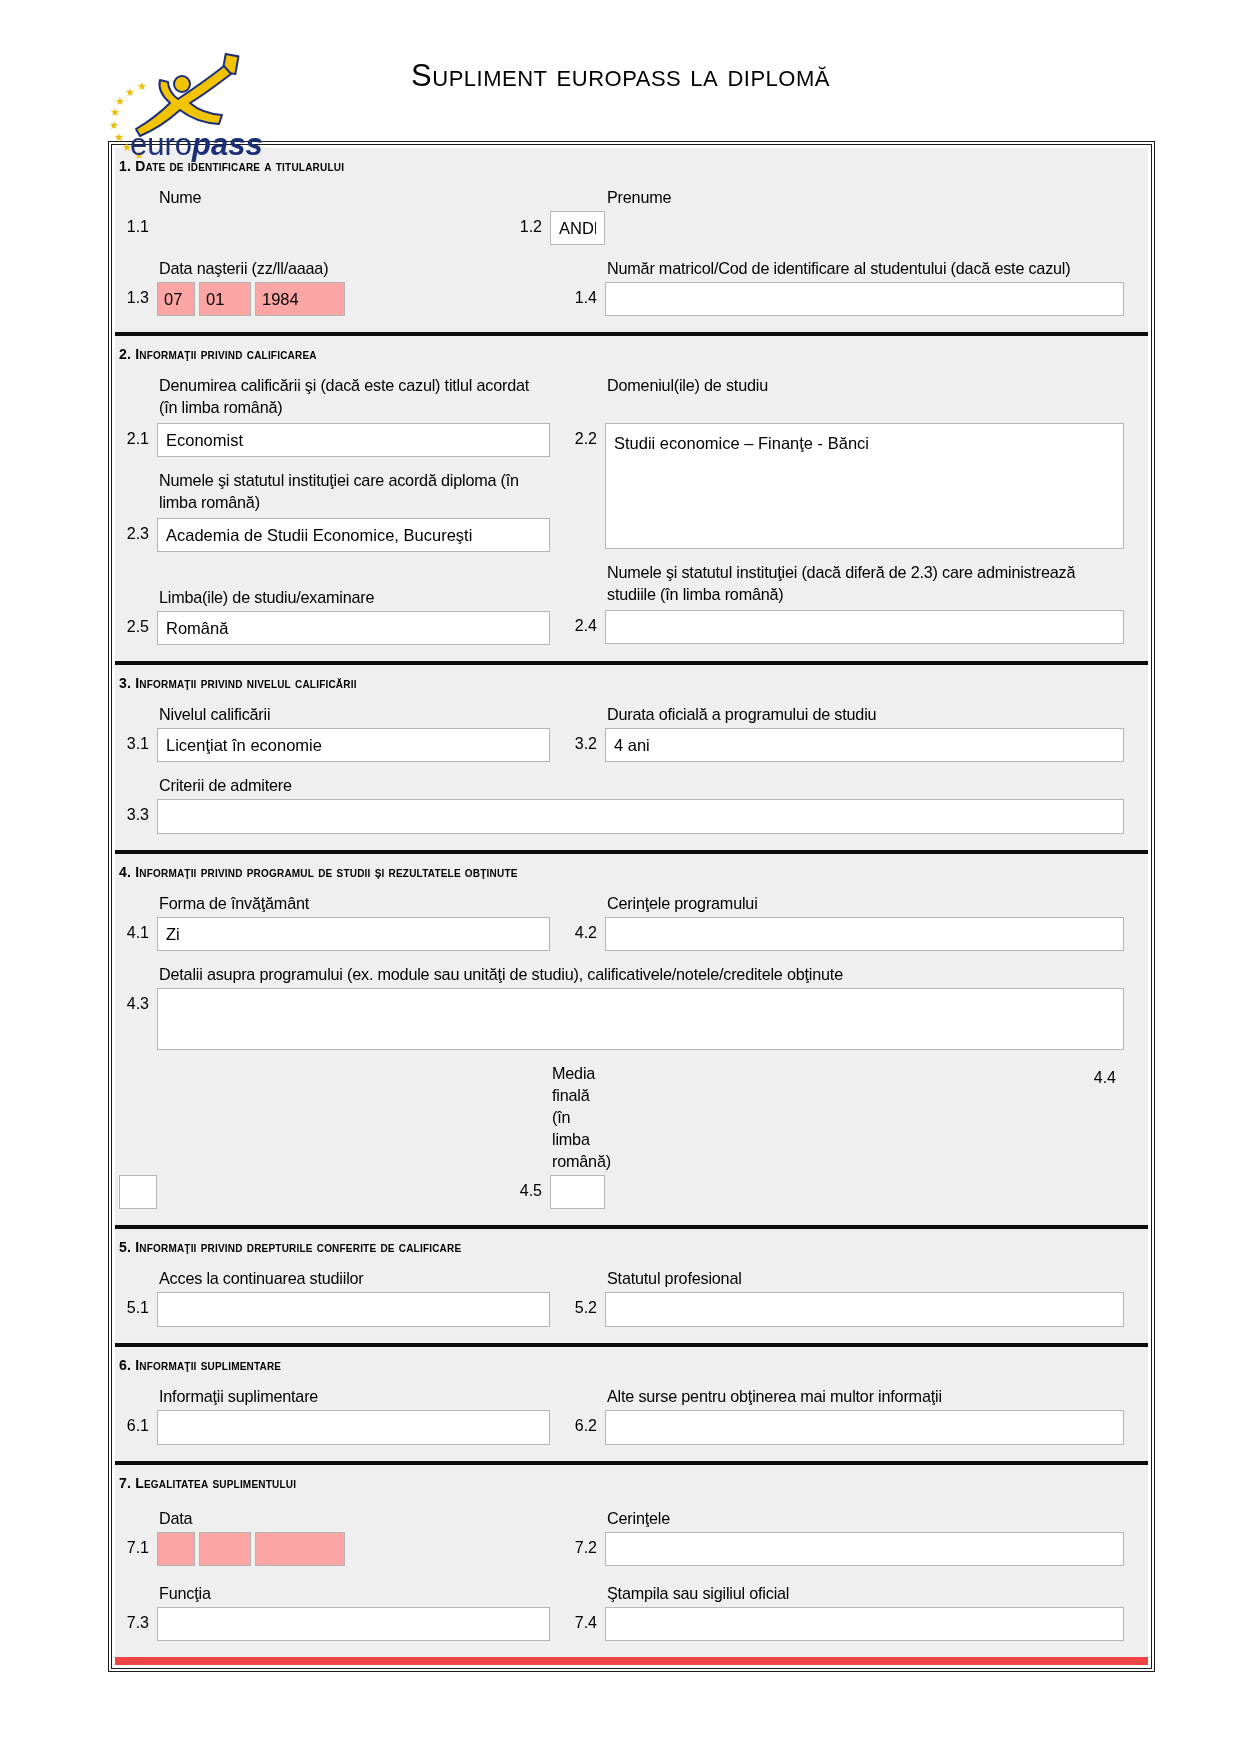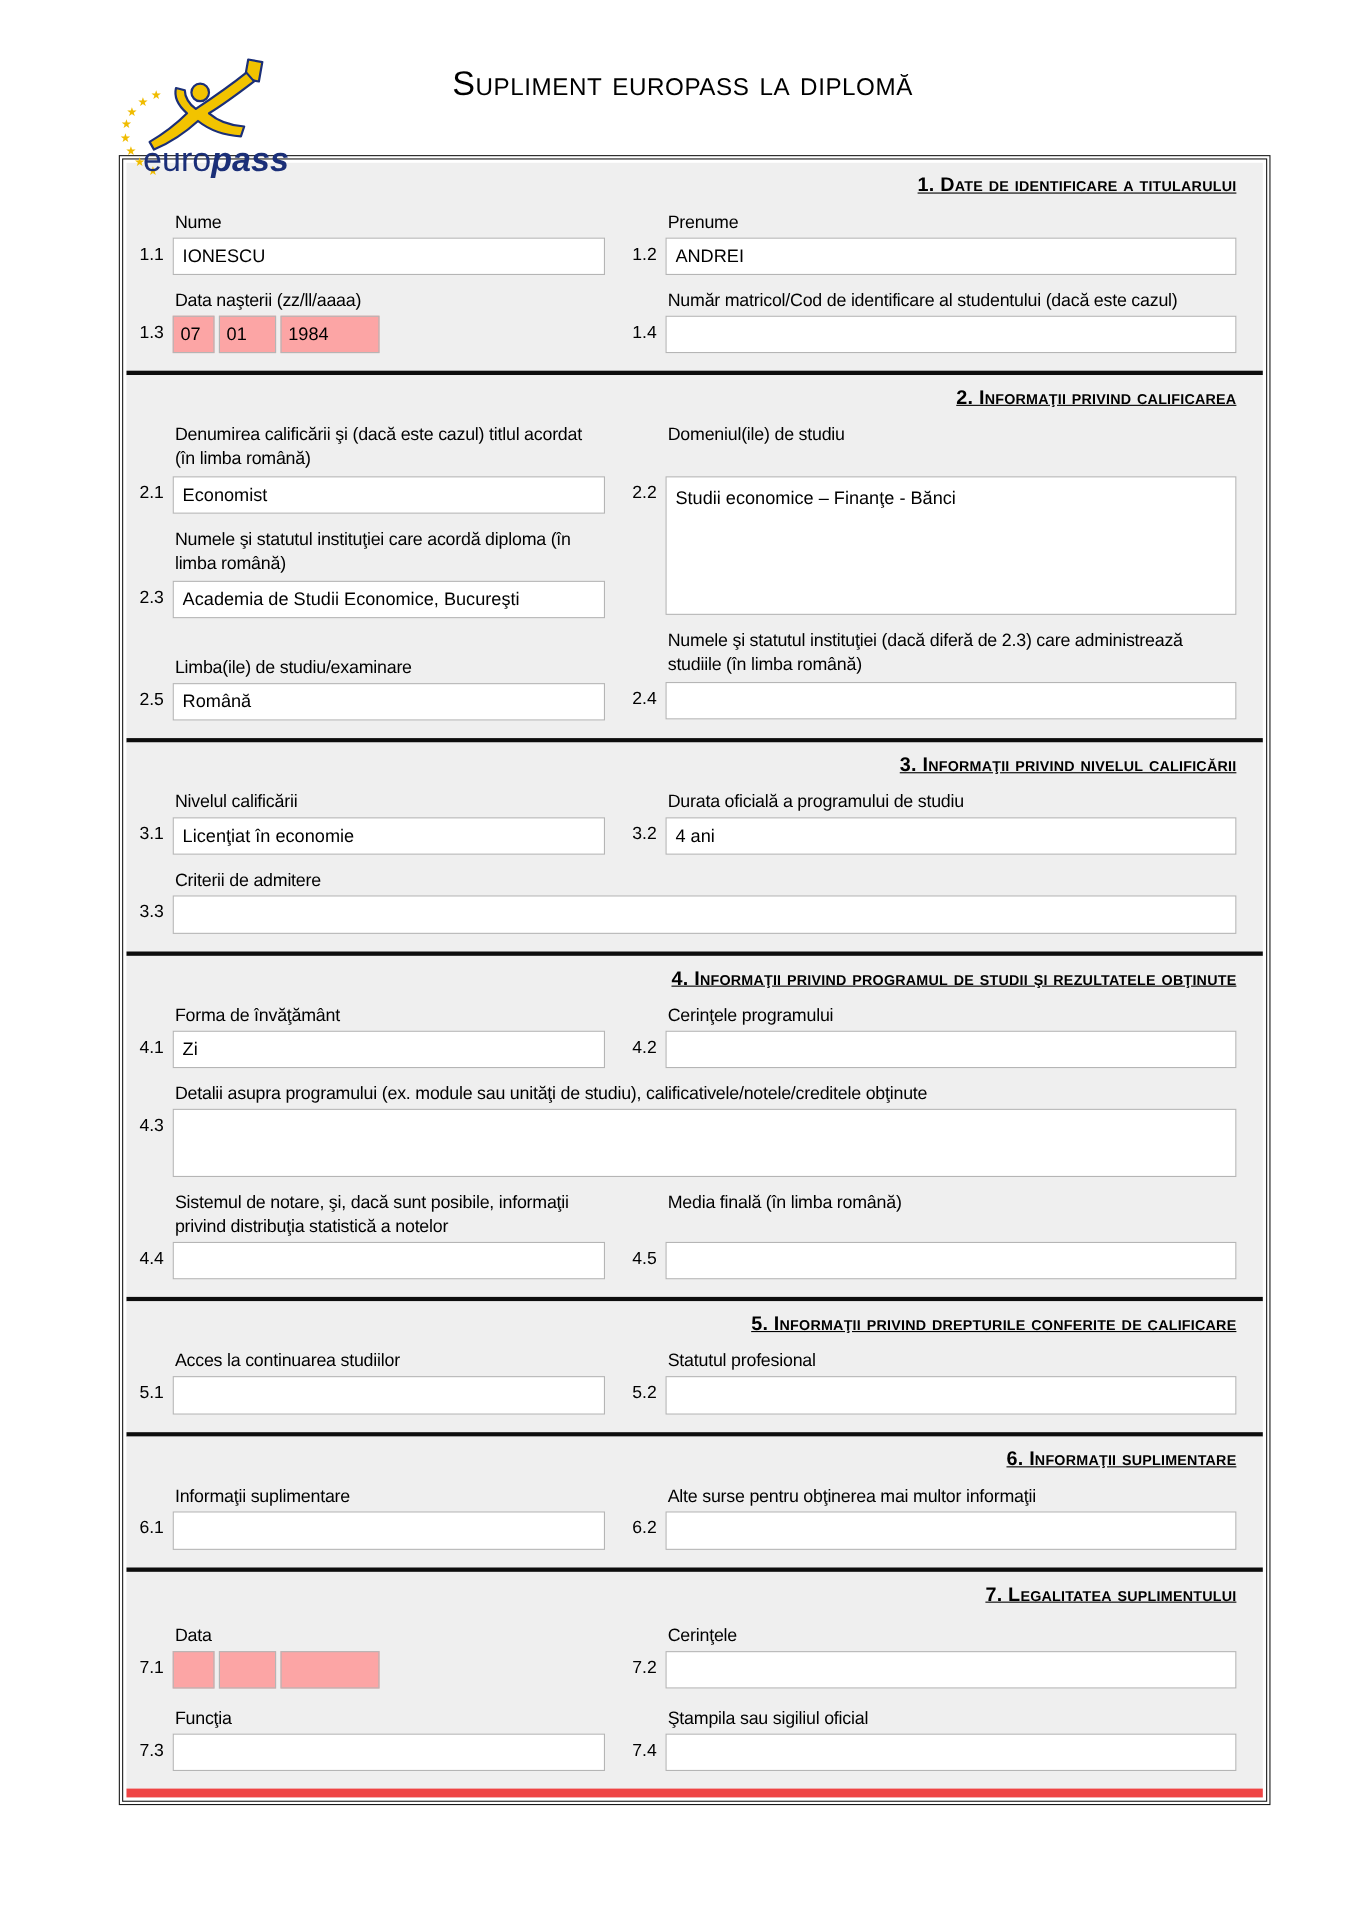--- a/index.html
+++ b/index.html
@@ -9,22 +9,22 @@
   
   .logo{position:absolute;left:96px;top:52px;width:190px;height:116px;z-index:5;}
   .page-title{position:absolute;left:0;right:0;top:58px;text-align:center;
         font-size:31px;font-weight:normal;font-variant:small-caps;letter-spacing:.5px;}
 
   
   .frame{position:absolute;left:108px;top:141px;width:1047px;box-sizing:border-box;
          border:4px double #1a1a1a;background:#fff;padding:3px;}
   .sec{background:#efefef;border-bottom:4px solid #0d0d0d;padding:0 24px 16px 4px;}
   .sec:last-child{border-bottom:8px solid #ef4444;}
-  .sec-h{text-align:right;font-weight:bold;font-size:18px;font-variant:small-caps;
-         padding:10px 0 0 0;letter-spacing:.2px;text-decoration:underline;}
+  .sec-h{text-align:left;font-weight:bold;font-size:14px;font-variant:small-caps;
+         padding:10px 0 0 0;letter-spacing:.2px;}
 
   
   .rowpair{display:grid;grid-template-columns:38px 393px 55px 1fr;margin-top:12px;}
   .rowfull{display:grid;grid-template-columns:38px 1fr;margin-top:12px;}
   .num{font-size:16px;text-align:right;padding:7px 8px 0 0;white-space:nowrap;}
   .lbl{font-size:16.2px;line-height:22px;letter-spacing:-0.2px;padding:0 14px 3px 2px;}
   .lh2{min-height:46px;}
   .fieldwrap{min-width:0;}
   input.box{display:block;width:100%;height:34px;box-sizing:border-box;
         border:1px solid #b5b5b5;background:#fff;padding:0 8px;margin:0;
@@ -83,23 +83,20 @@
   <div class="frame">
 
     <div class="sec">
       <div class="sec-h">1. Date de identificare a titularului</div>
       <div class="rowpair">
         <div class="num"></div>
         <div class="lbl">Nume</div>
         <div class="num"></div>
         <div class="lbl">Prenume</div>
         <div class="num">1.1</div>
-        <div class="fieldwrap">
-            <input class="box" value="IONESCU" style="">
-          </div>
         <div class="num">1.2</div>
         <div class="fieldwrap">
             <input class="box" value="ANDREI" style="">
           </div>
       </div>
       <div class="rowpair">
         <div class="num"></div>
         <div class="lbl">Data naşterii (zz/ll/aaaa)</div>
         <div class="num"></div>
         <div class="lbl">Număr matricol/Cod de identificare al studentului (dacă este cazul)</div>
@@ -208,21 +205,20 @@
       <div class="rowfull">
         <div class="num"></div>
         <div class="lbl">Detalii asupra programului (ex. module sau unităţi de studiu), calificativele/notele/creditele obţinute</div>
         <div class="num">4.3</div>
         <div class="fieldwrap">
             <div class="mbox h62"></div>
           </div>
       </div>
       <div class="rowpair">
         <div class="num"></div>
-        <div class="lbl">Sistemul de notare, şi, dacă sunt posibile, informaţii privind distribuţia statistică a notelor</div>
         <div class="num"></div>
         <div class="lbl">Media finală (în limba română)</div>
         <div class="num">4.4</div>
         <div class="fieldwrap">
             <input class="box" value="" style="">
           </div>
         <div class="num">4.5</div>
         <div class="fieldwrap">
             <input class="box" value="" style="">
           </div>

